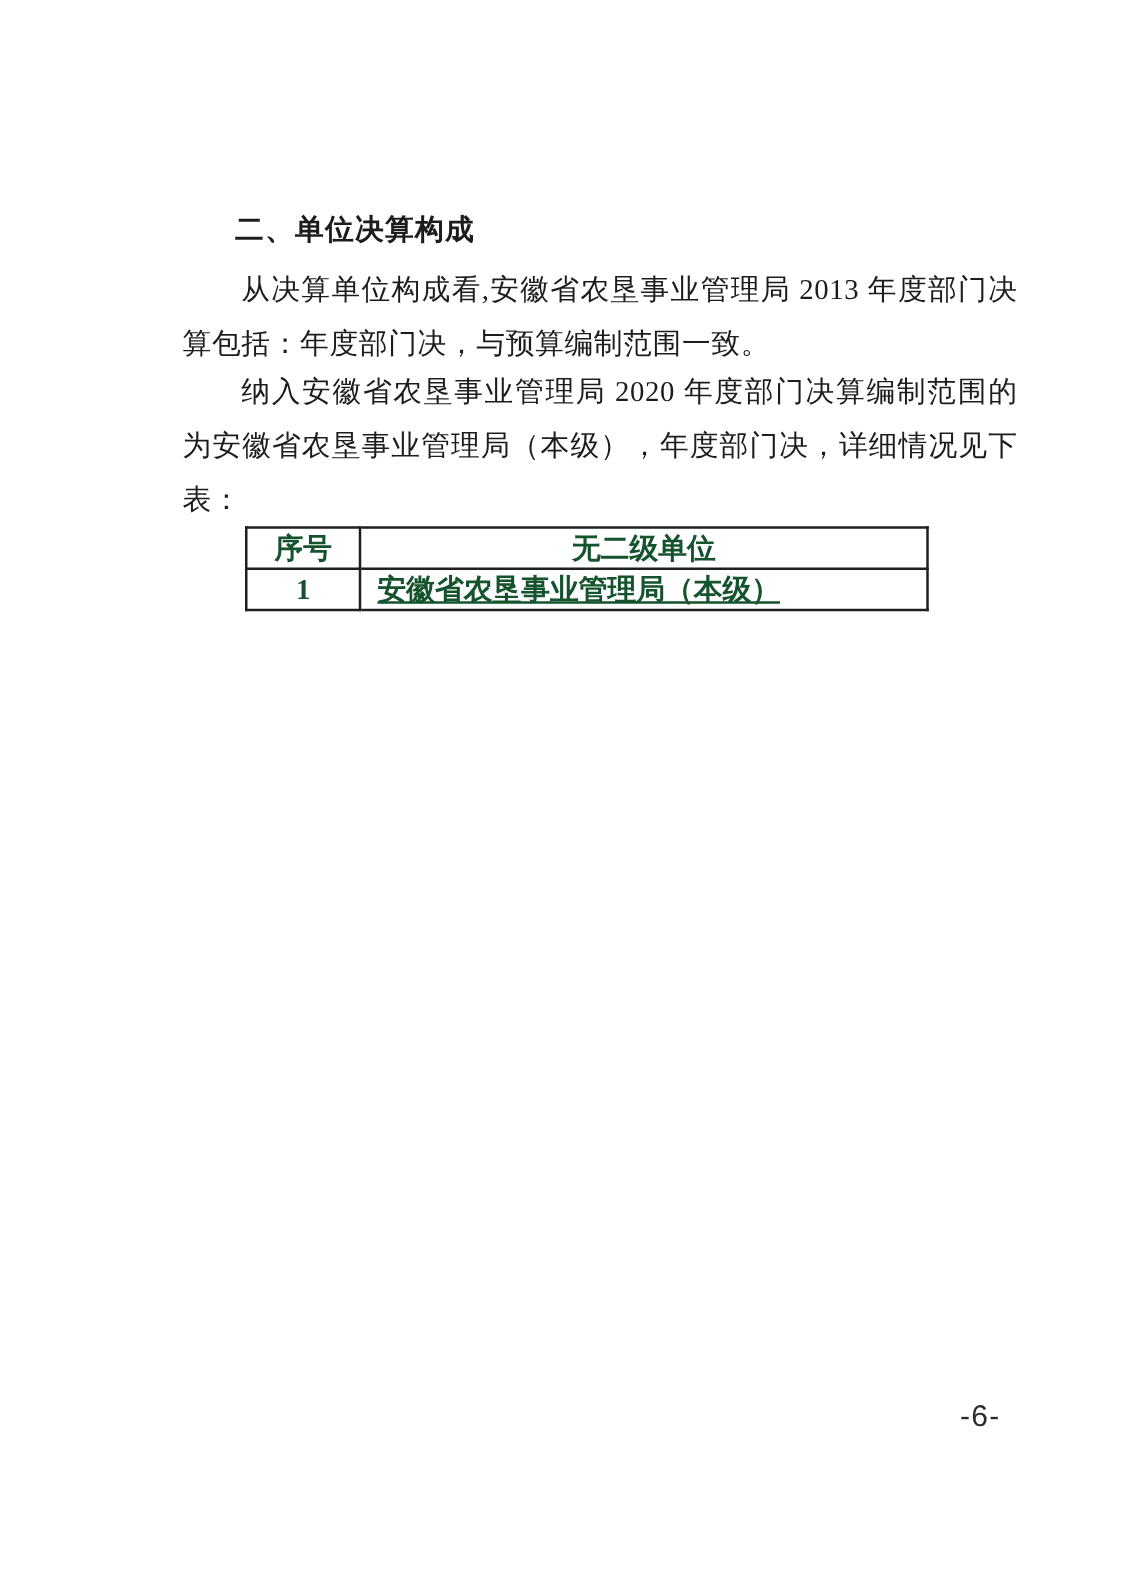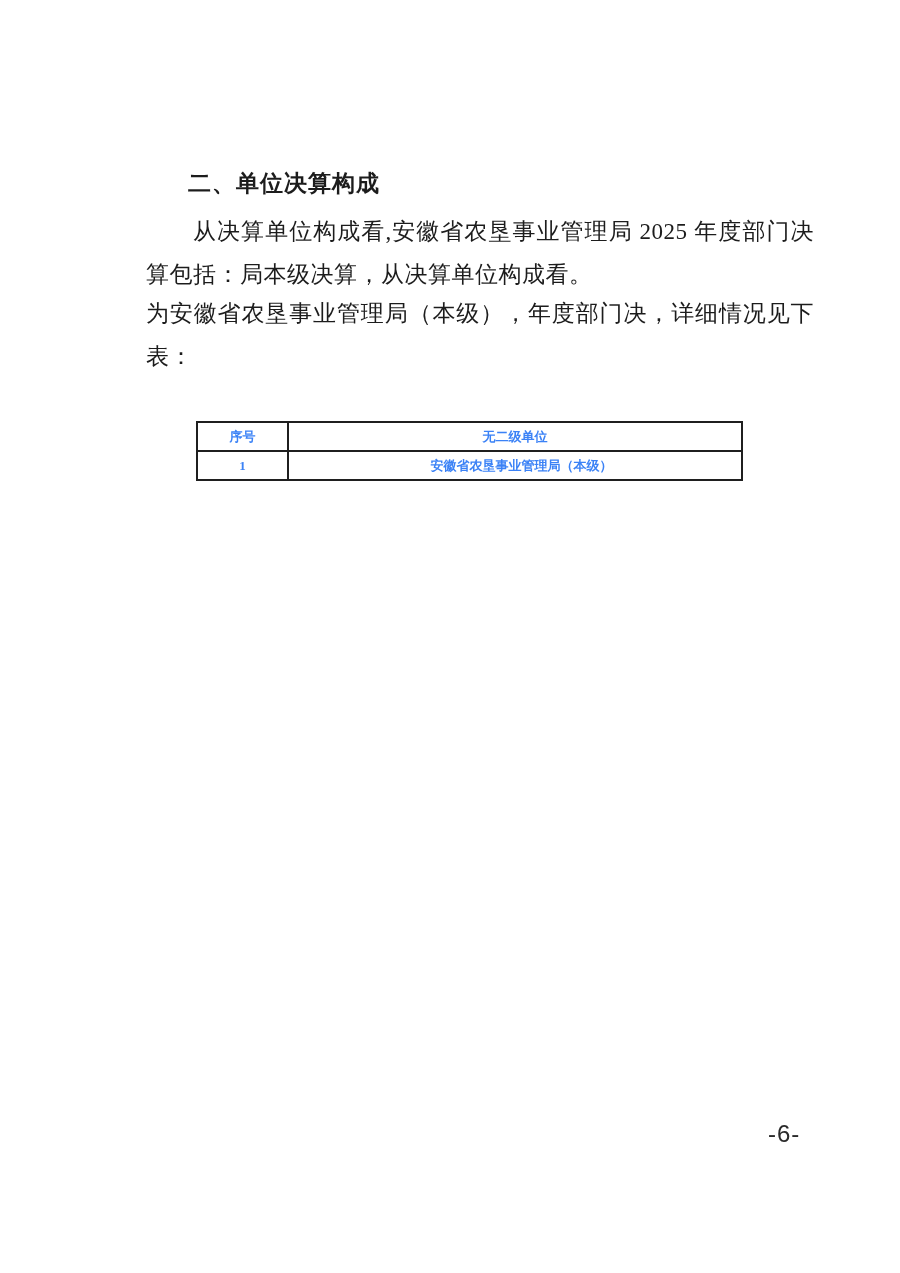--- a/index.html
+++ b/index.html
@@ -36,58 +36,60 @@
   .line { text-align: left; }
   .line.indent { text-indent: 47px; }
   .line.jlast { text-align: justify; text-align-last: justify; }
   .doc-table {
     position: absolute;
     left: 172px;
     top: 421px;
     width: 545px;
     border-collapse: collapse;
     table-layout: fixed;
-    font-size: 13px;
+    font-size: 23px;
     font-weight: 600;
-    color: #3b82f6;
+    color: #14532d;
   }
   .doc-table td {
     border: 2px solid #1f1f1f;
     height: 27px;
     padding: 0;
     text-align: center;
     vertical-align: middle;
   }
   .doc-table td.unit-cell {
-    text-align: center;
+    text-align: left;
     padding-left: 13px;
+    text-decoration: underline;
   }
   .page-num {
     position: absolute;
     left: 744px;
     top: 1120px;
     font-family: "Liberation Sans", "DejaVu Sans", sans-serif;
     font-size: 24px;
     letter-spacing: 1px;
     color: #2a2a2a;
   }
 </style>
 </head>
 <body>
 
 <div class="page">
 
   <div class="heading">二、单位决算构成</div>
 
   <div class="para para1">
-    <div class="line indent jlast">从决算单位构成看,安徽省农垦事业管理局 2025 年度部门决</div>
-    <div class="line">算包括：局本级决算，从决算单位构成看。</div>
+    <div class="line indent jlast">从决算单位构成看,安徽省农垦事业管理局 2013 年度部门决</div>
+    <div class="line">算包括：年度部门决，与预算编制范围一致。</div>
   </div>
 
   <div class="para para2">
+    <div class="line indent jlast">纳入安徽省农垦事业管理局 2020 年度部门决算编制范围的</div>
     <div class="line jlast">为安徽省农垦事业管理局（本级），年度部门决，详细情况见下</div>
     <div class="line">表：</div>
   </div>
 
   <table class="doc-table">
     <colgroup>
       <col style="width:91px">
       <col style="width:454px">
     </colgroup>
     <tbody>

